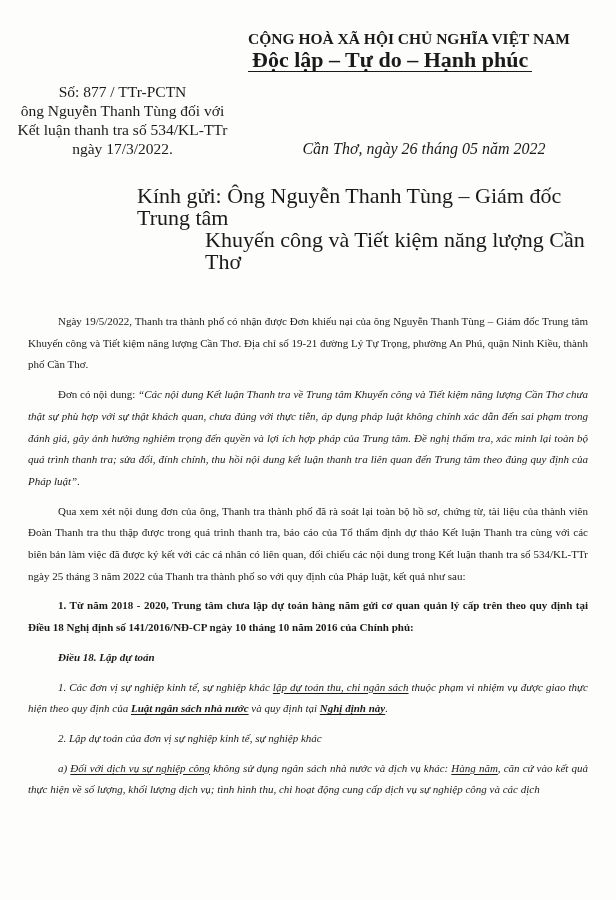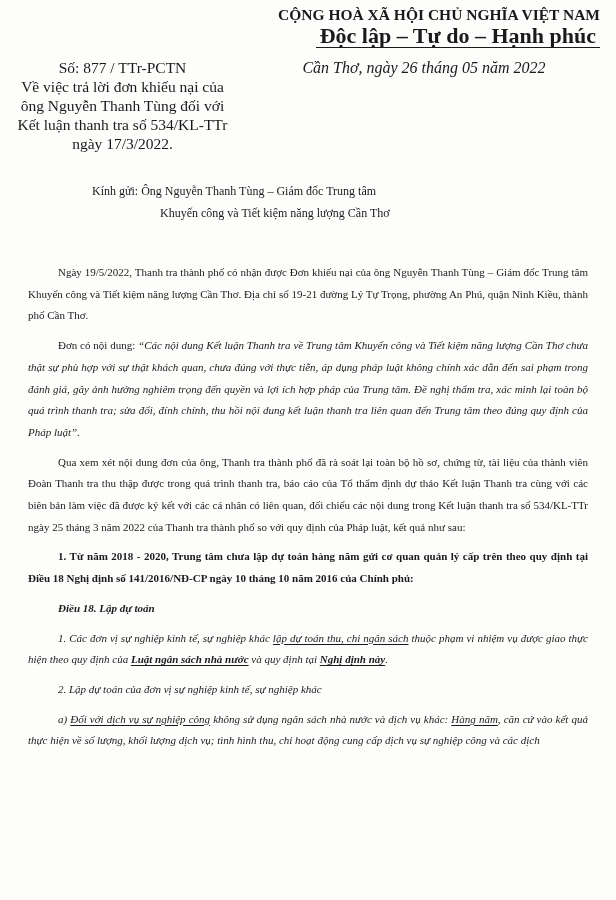--- a/index.html
+++ b/index.html
@@ -9,37 +9,37 @@
     color: #1a1a1a;
     font-family: "Liberation Serif", "DejaVu Serif", serif;
     overflow: hidden;
     position: relative;
   }
   .page { width: 616px; height: 900px; }
 
   
   .hdr-row { display: flex; padding-top: 5px; }
   .hdr-left  { width: 245px; text-align: center; }
-  .hdr-right { width: 352px; margin-left: auto; margin-right: 16px; text-align: right; }
+  .hdr-right { width: 352px; margin-left: auto; margin-right: 16px; text-align: left; margin-top: 24px; }
   .org-parent { font-size: 15px; line-height: 21px; letter-spacing: 0.1px; }
   .org-name   { font-size: 15.5px; line-height: 21px; font-weight: 700; }
   .org-rule   { width: 96px; border-top: 1.4px solid #1a1a1a; margin: 3px auto 0; }
   .nat-line1  { font-size: 15.5px; line-height: 20px; font-weight: 700; }
   .nat-line2  { font-size: 22px; line-height: 20px; font-weight: 700;
                 display: inline-block; border-bottom: 1.4px solid #1a1a1a;
                 padding: 0 4px 1px; margin-top: 1px; }
 
   
-  .meta-row { display: flex; margin-top: 10px; }
+  .meta-row { display: flex; margin-top: 10px; align-items: flex-end; }
   .meta-left  { width: 245px; text-align: center; font-size: 15.5px; line-height: 19px; }
   .meta-right { width: 352px; margin-left: auto; margin-right: 16px;
                 text-align: center; font-style: italic; font-size: 16px; line-height: 19px; }
 
   
-  .recipient { margin-top: 27px; font-size: 12px; line-height: 22px; }
+  .recipient { margin-top: 27px; font-size: 22px; line-height: 22px; padding-left: 45px; }
   .recipient .r1 { margin-left: 92px; }
   .recipient .r2 { margin-left: 160px; font-family: Liberation Serif, serif; }
 
   
   .body-text { margin: 38px 28px 0 28px; }
   .para {
     margin: 8px 0 0 0;
     text-indent: 30px;
     text-align: justify;
     font-size: 11px;
@@ -58,21 +58,20 @@
   <div class="hdr-row">
     <div class="hdr-right">
       <div class="nat-line1">CỘNG HOÀ XÃ HỘI CHỦ NGHĨA VIỆT NAM</div>
       <span class="nat-line2">Độc lập – Tự do – Hạnh phúc</span>
     </div>
   </div>
 
   <div class="meta-row">
     <div class="meta-left">
       <div>Số: 877 / TTr-PCTN</div>
-      <div>Về việc trả lời đơn khiếu nại của</div>
       <div>ông Nguyễn Thanh Tùng đối với</div>
       <div>Kết luận thanh tra số 534/KL-TTr</div>
       <div>ngày 17/3/2022.</div>
     </div>
     <div class="meta-right">Cần Thơ, ngày 26 tháng 05 năm 2022</div>
   </div>
 
   <div class="recipient">
     <div class="r1">Kính gửi: Ông Nguyễn Thanh Tùng – Giám đốc Trung tâm</div>
     <div class="r2">Khuyến công và Tiết kiệm năng lượng Cần Thơ</div>

